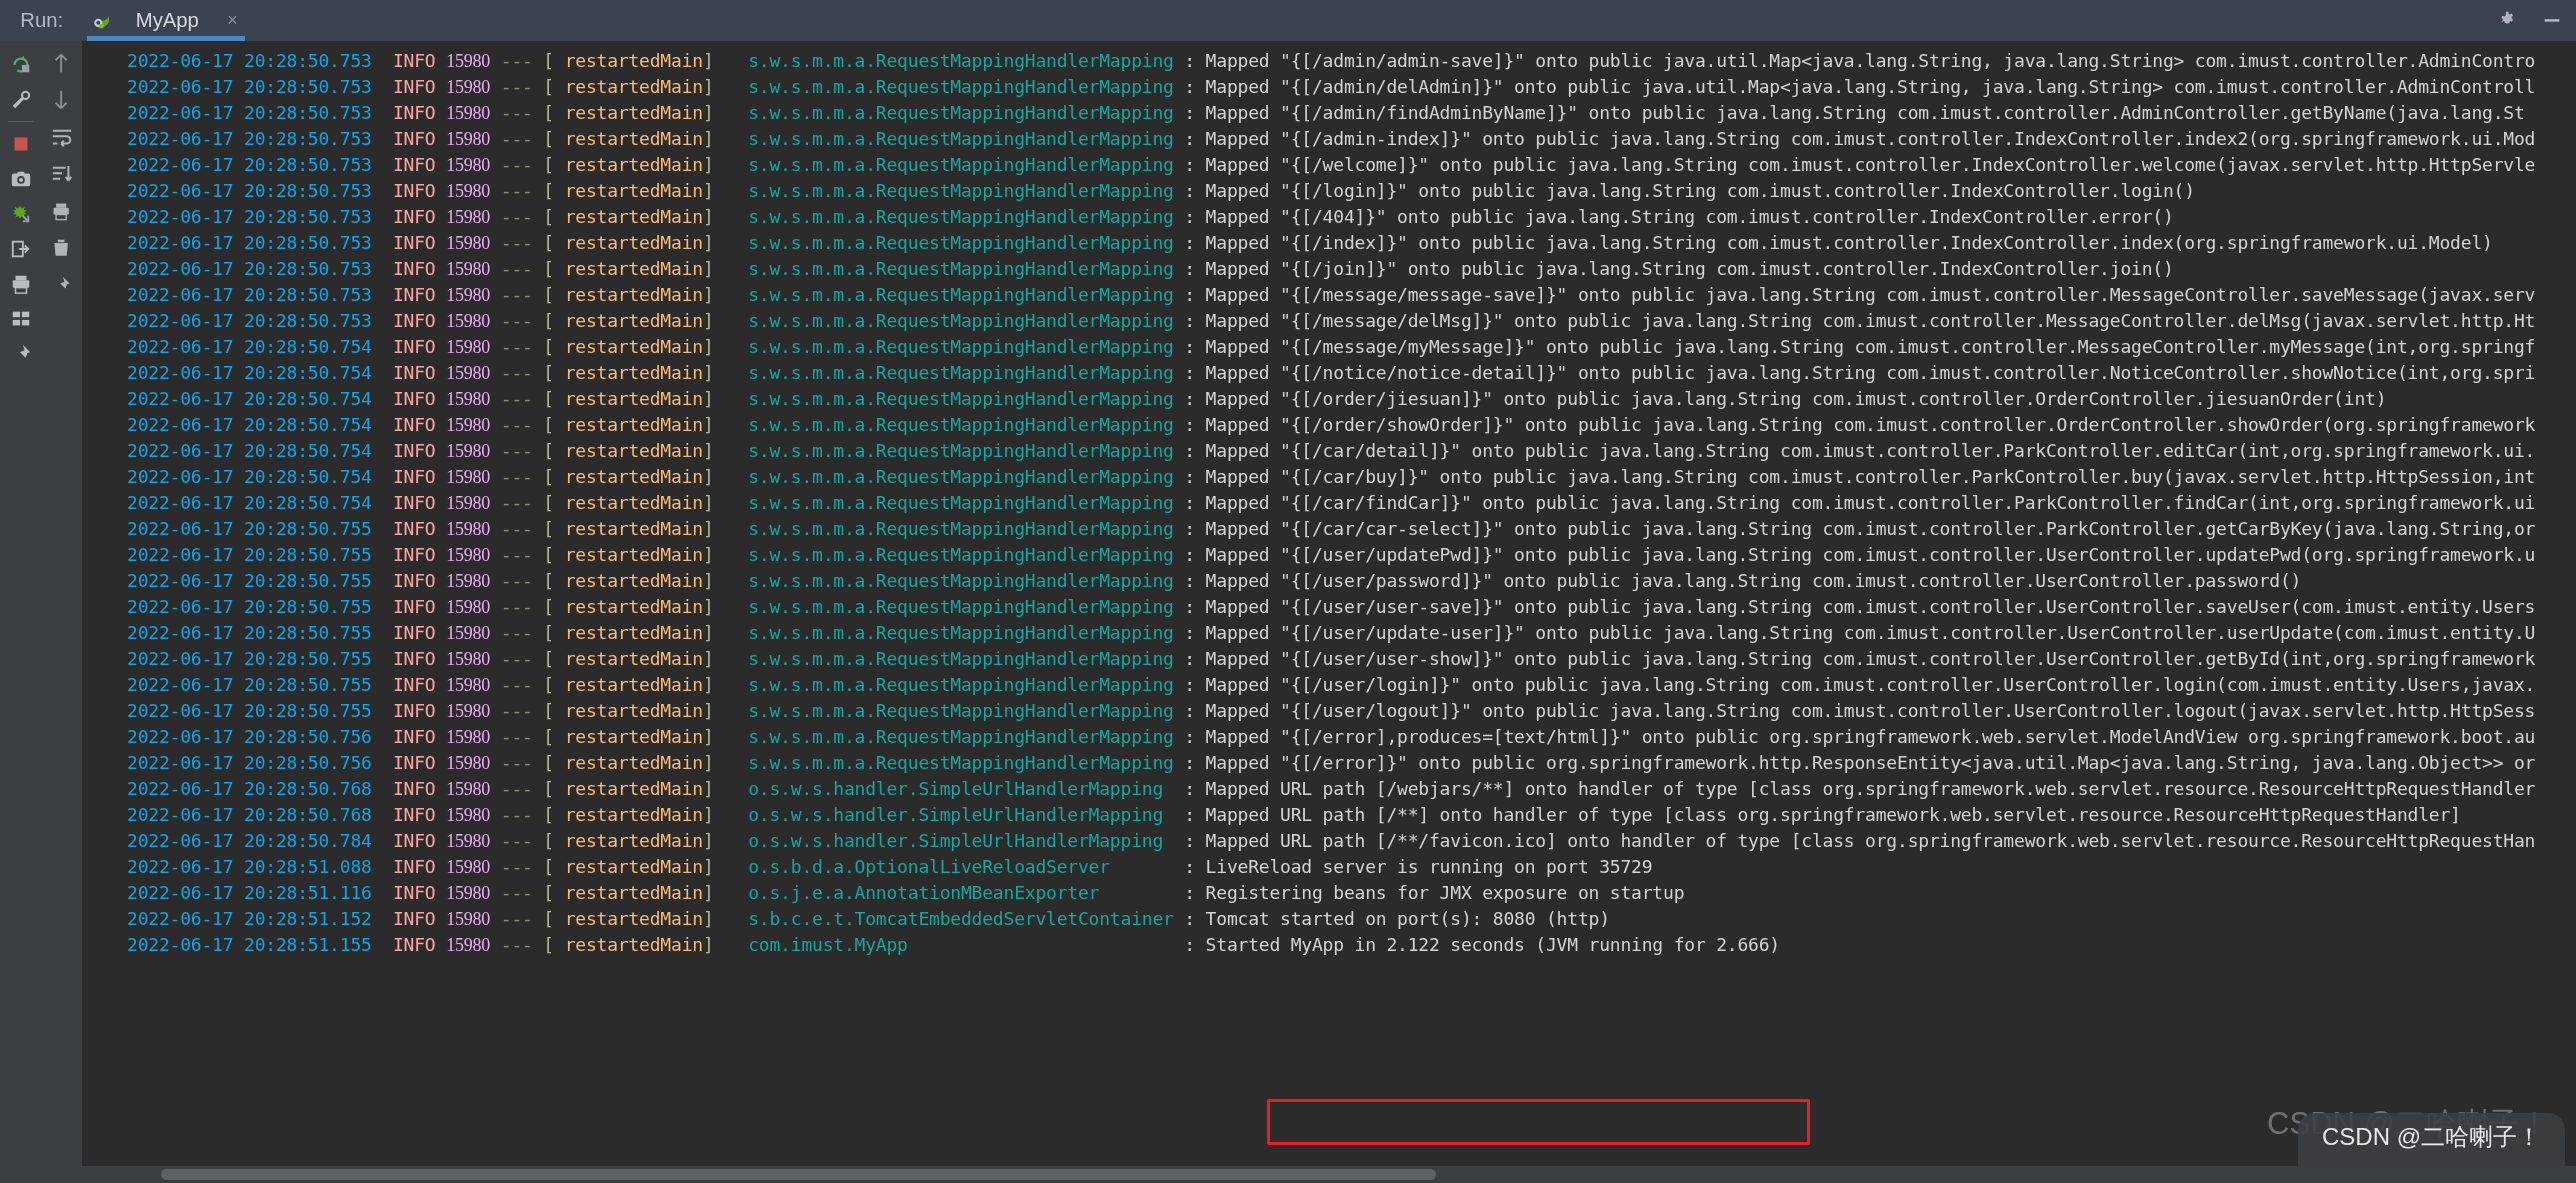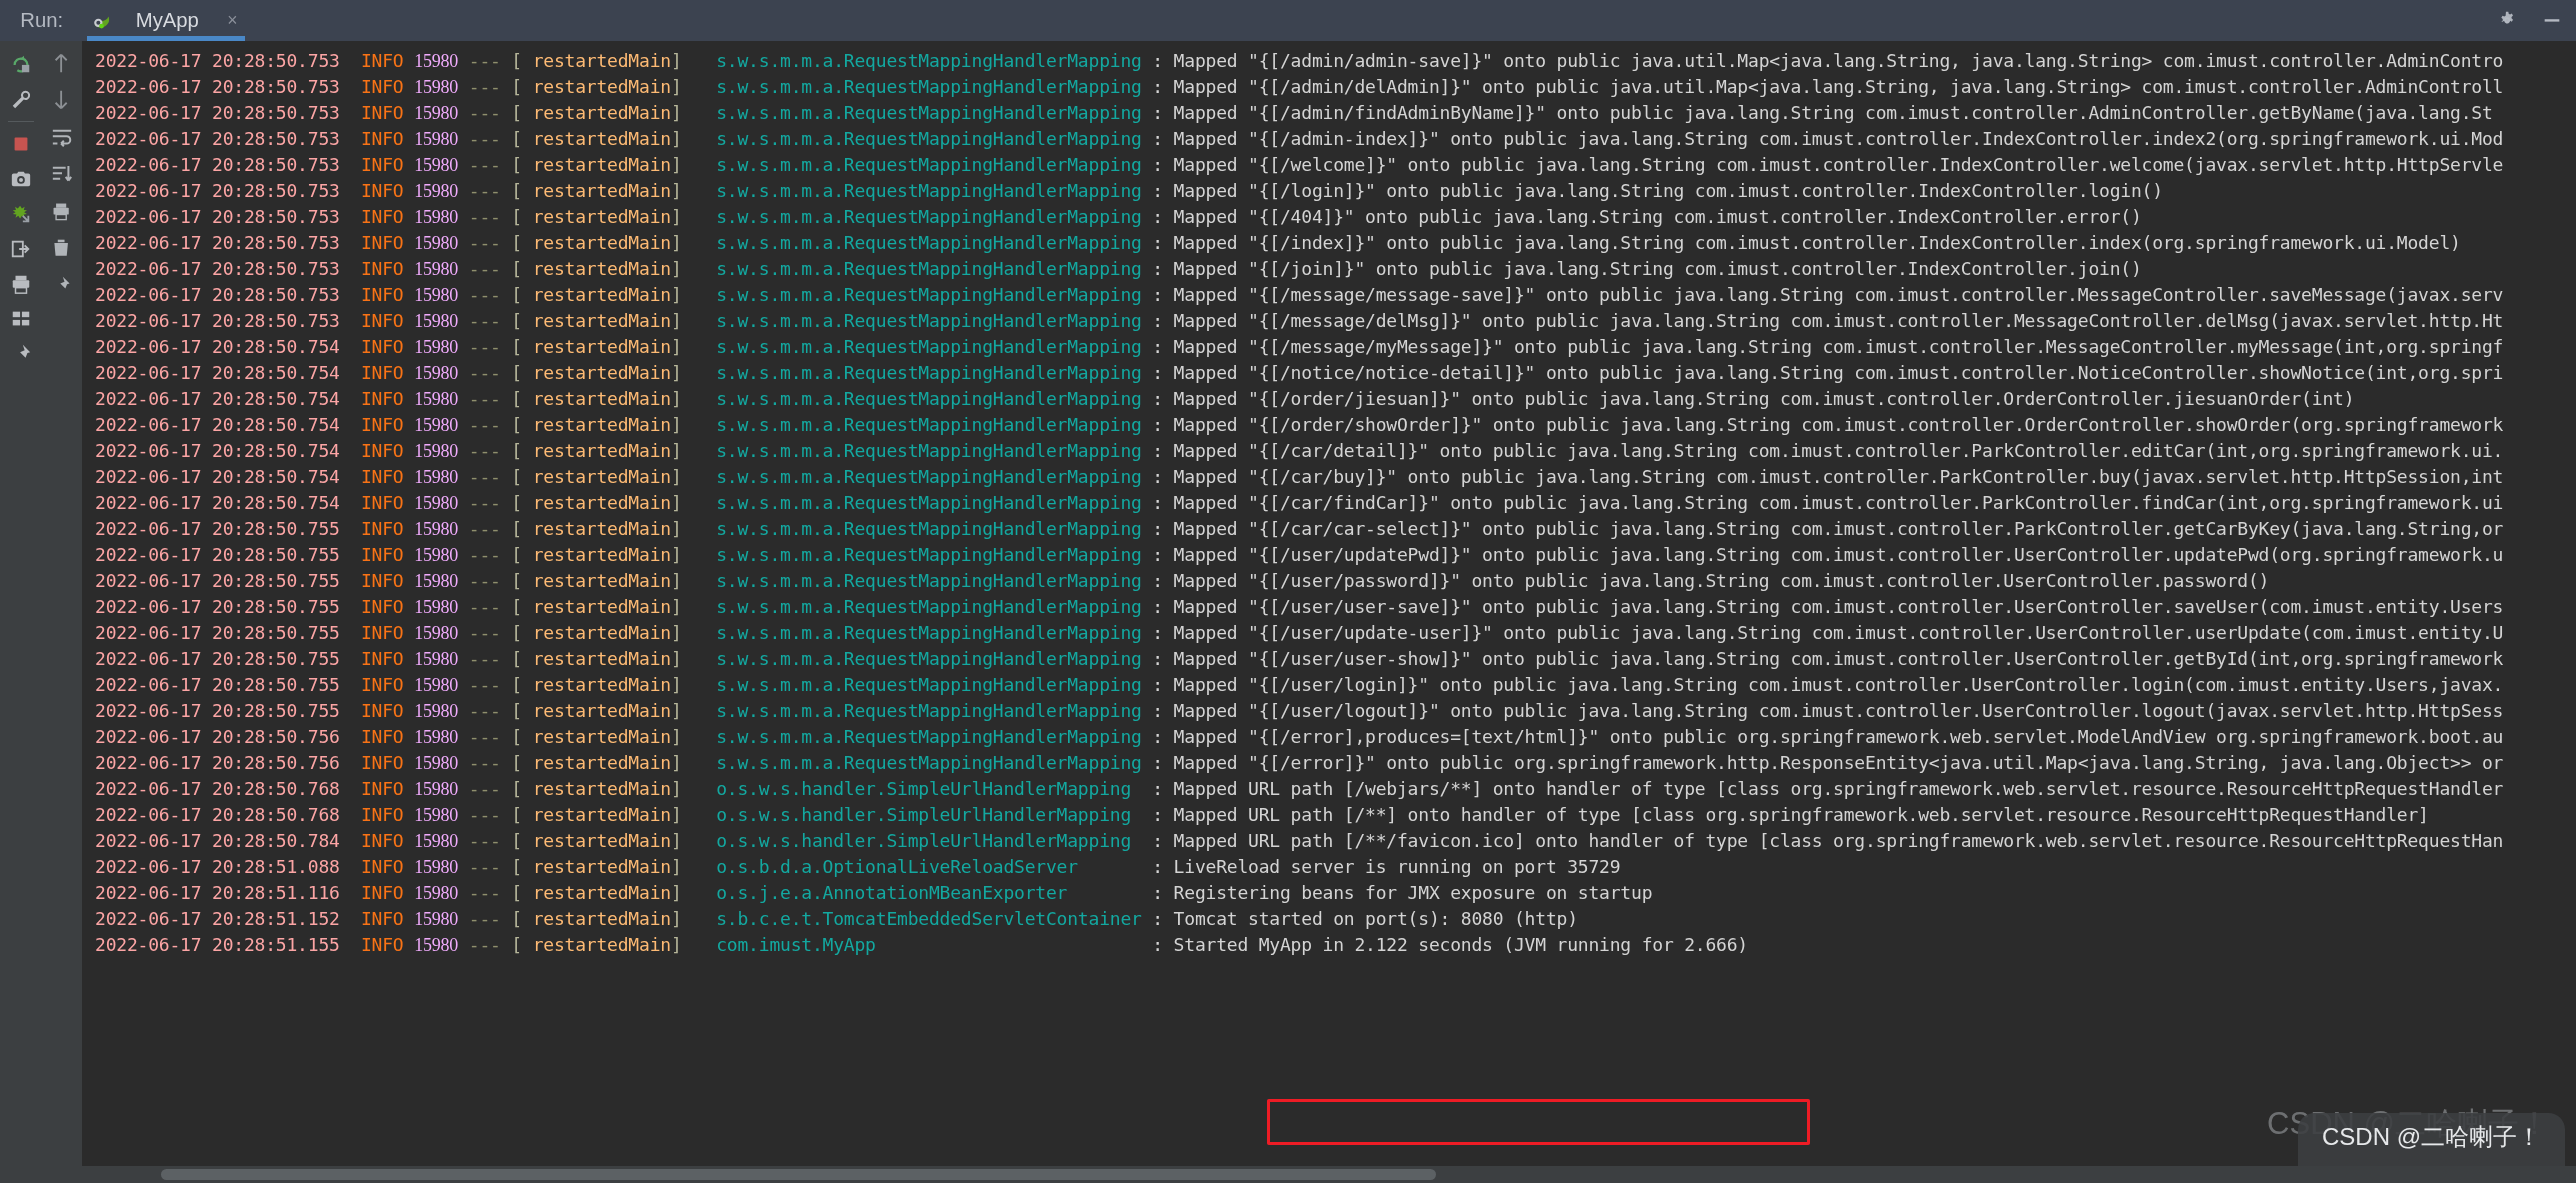--- a/index.html
+++ b/index.html
@@ -90,22 +90,22 @@
   #console {
     flex: 1 1 auto; background: #2b2b2b; position: relative;
     overflow: hidden; padding: 7.4px 0 0 13px;
     min-width: 0;
   }
   .line {
     white-space: pre; font-size: 18px; line-height: 26px;
     font-family: "DejaVu Sans Mono", "Liberation Mono", monospace;
     letter-spacing: -0.2px;
   }
-  .ts     { color: #fca5a5; }
-  .lvl    { color: #f97316; }
+  .ts     { color: #0ea5e9; margin-left: 32px; }
+  .lvl    { color: #fca5a5; }
   .pid    { color: #f0abfc; font-family: Liberation Serif, serif; }
   .dash   { color: #8f8f6d; }
   .brk    { color: #b6b69a; }
   .thr    { color: #fdba74; }
   .logger { color: #13a8a0; margin-left: 24px; }
   .msg    { color: #d4d4d4; }
 
   
   #tomcat-box {
     position: absolute;

